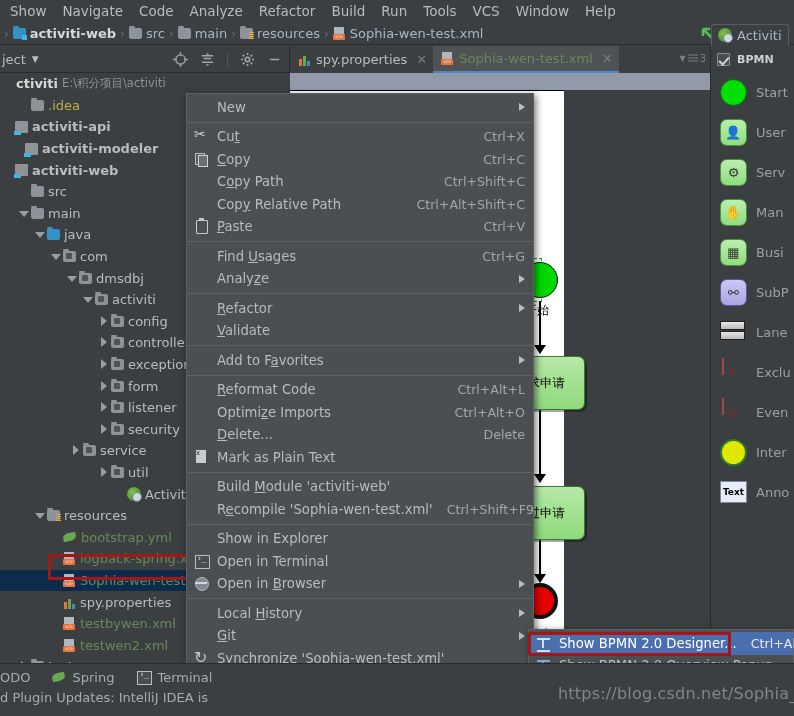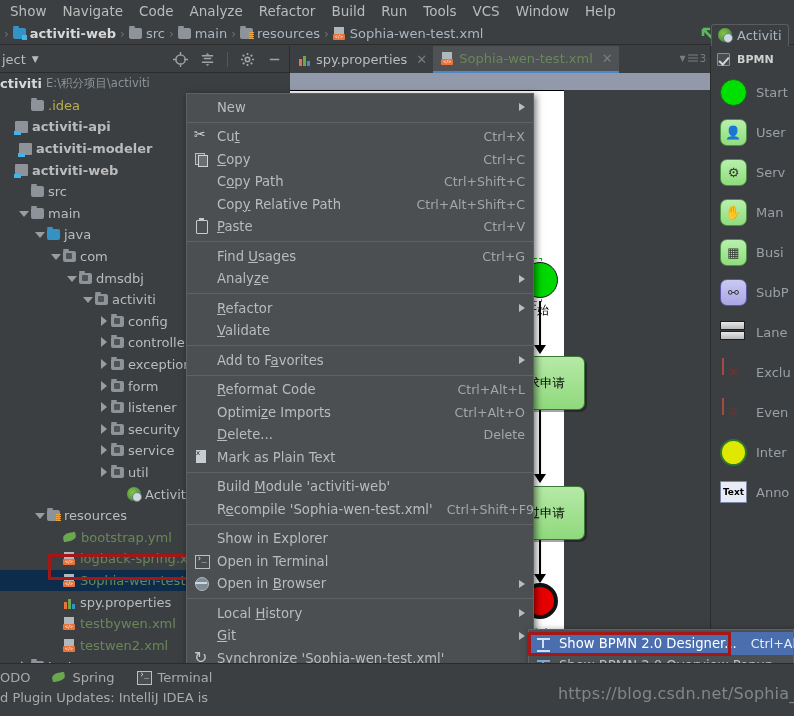--- a/index.html
+++ b/index.html
@@ -268,36 +268,36 @@
         <svg width="15" height="15" viewBox="0 0 16 16">
             <path d="M3 8h10" stroke="#b2b6b9" stroke-width="1.6"></path>
           </svg>
       </span>
     </div>
   </div>
 
   <div class="v-div"></div>
 
   <div class="tree">
-    <div class="trow" style="padding-left:0px;">
+    <div class="trow" style="padding-left:16px;">
       <span class="lbl" style="font-weight:bold;color:#d8d8d8;margin-left:0">ctiviti</span>
       <span class="lbl" style="color:#8d9399;font-size:11.5px;">E:\积分项目\activiti</span>
     </div>
     <div id="tree-rows">
         <div class="trow" style="padding-left: 18px;">
           <span class="arrow"></span>
           <span class="folder-ico"></span>
           <span class="lbl name-olive">.idea</span>
         </div>
         <div class="trow" style="padding-left: 2px;">
           <span class="arrow"></span>
           <span class="mod-ico"></span>
           <span class="lbl name-white" style="font-weight: bold;">activiti-api</span>
         </div>
-        <div class="trow" style="padding-left: 6px;">
+        <div class="trow" style="padding-left: 12px;">
           <span class="arrow"></span>
           <span class="mod-ico"></span>
           <span class="lbl name-white" style="font-weight: bold;">activiti-modeler</span>
         </div>
         <div class="trow" style="padding-left: 2px;">
           <span class="arrow"></span>
           <span class="mod-ico"></span>
           <span class="lbl name-white" style="font-weight: bold;">activiti-web</span>
         </div>
         <div class="trow" style="padding-left: 18px;">
@@ -371,21 +371,21 @@
           </span>
           <span class="lbl name-white">listener</span>
         </div>
         <div class="trow" style="padding-left: 98px;">
           <span class="arrow right"></span>
           <span class="folder-ico">
             <span style="position:absolute;left:3px;top:2px;width:6px;height:6px;background:#4f5356;border-radius:1px;"></span>
           </span>
           <span class="lbl name-white">security</span>
         </div>
-        <div class="trow" style="padding-left: 98px;">
+        <div class="trow" style="padding-left: 70px;">
           <span class="arrow right"></span>
           <span class="folder-ico">
             <span style="position:absolute;left:3px;top:2px;width:6px;height:6px;background:#4f5356;border-radius:1px;"></span>
           </span>
           <span class="lbl name-white">service</span>
         </div>
         <div class="trow" style="padding-left: 98px;">
           <span class="arrow right"></span>
           <span class="folder-ico">
             <span style="position:absolute;left:3px;top:2px;width:6px;height:6px;background:#4f5356;border-radius:1px;"></span>

